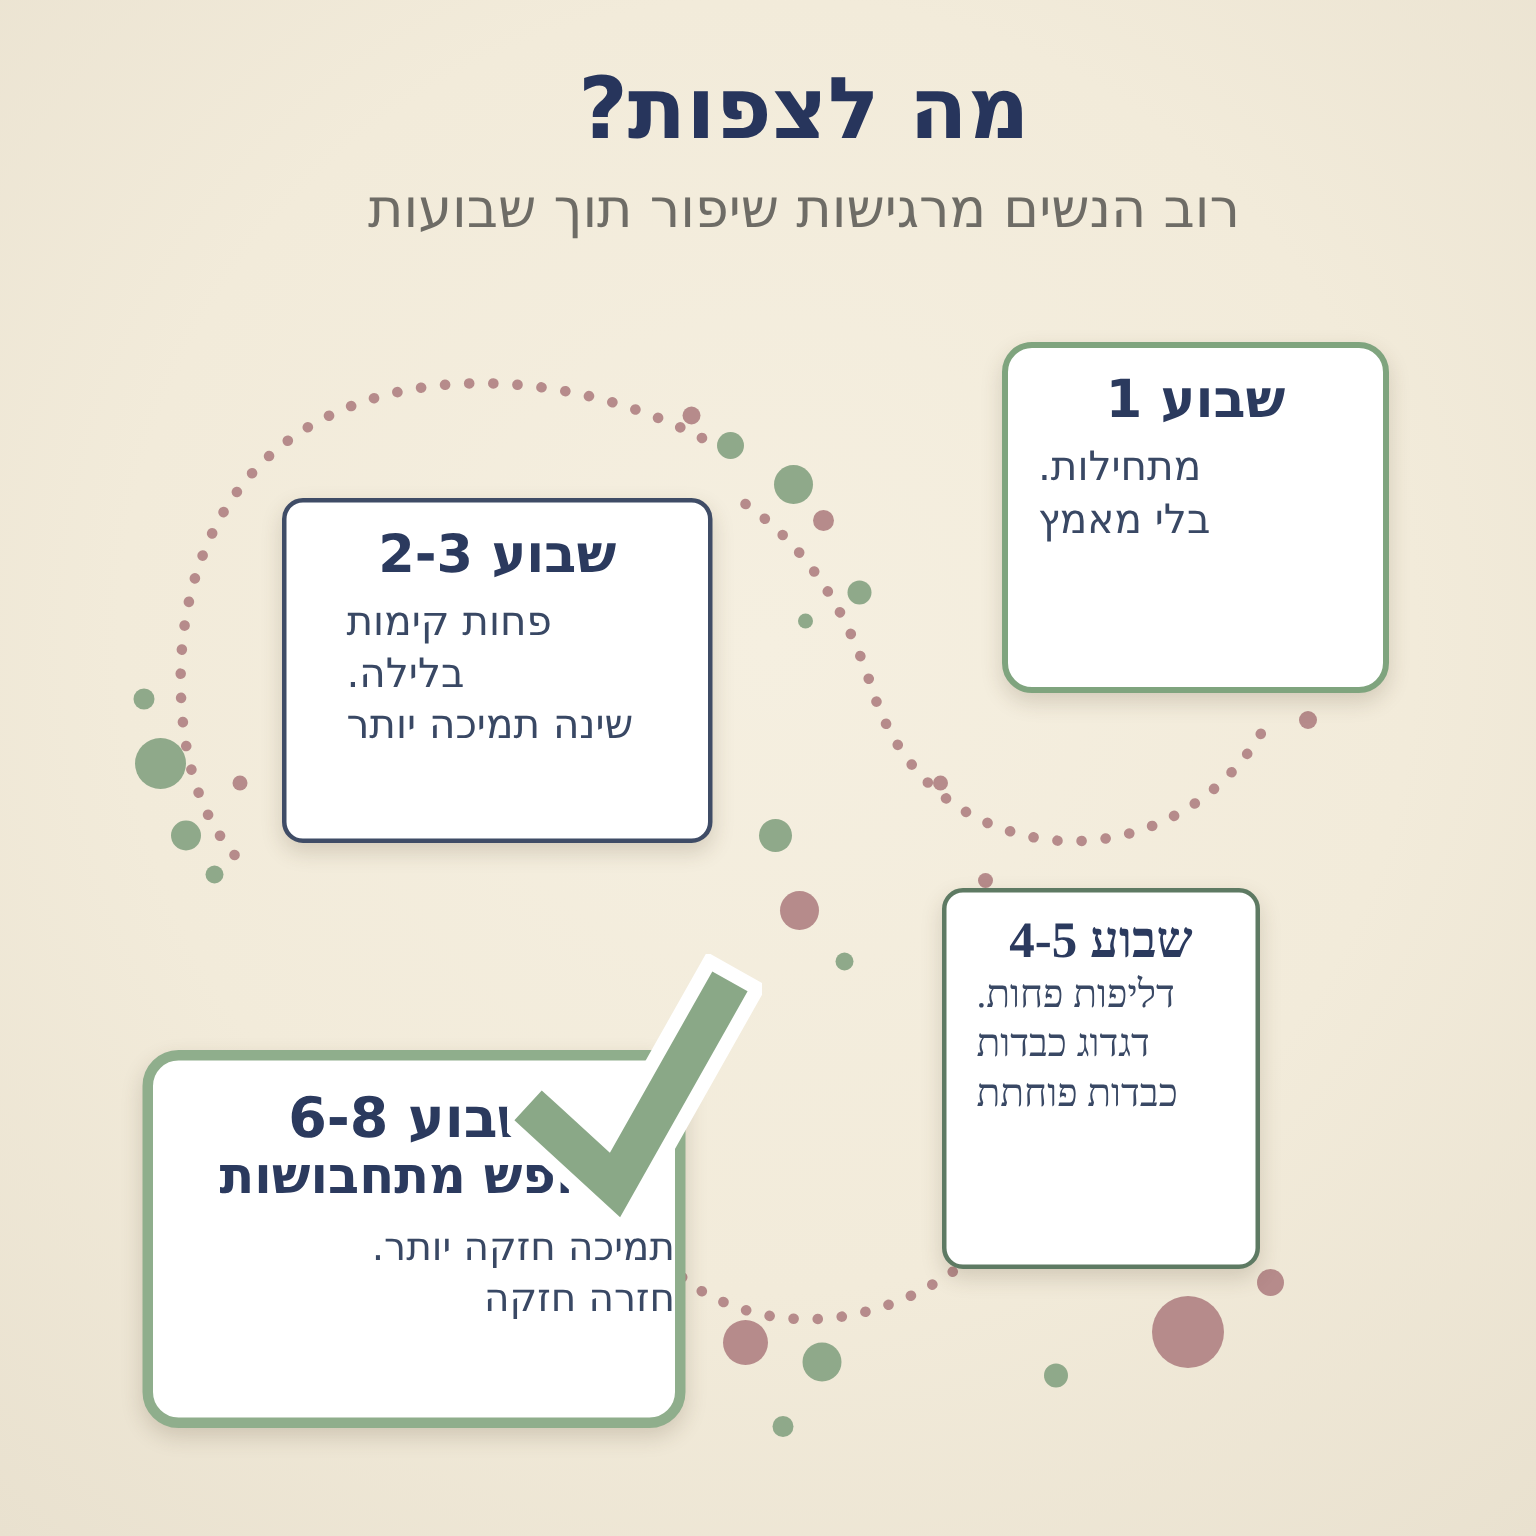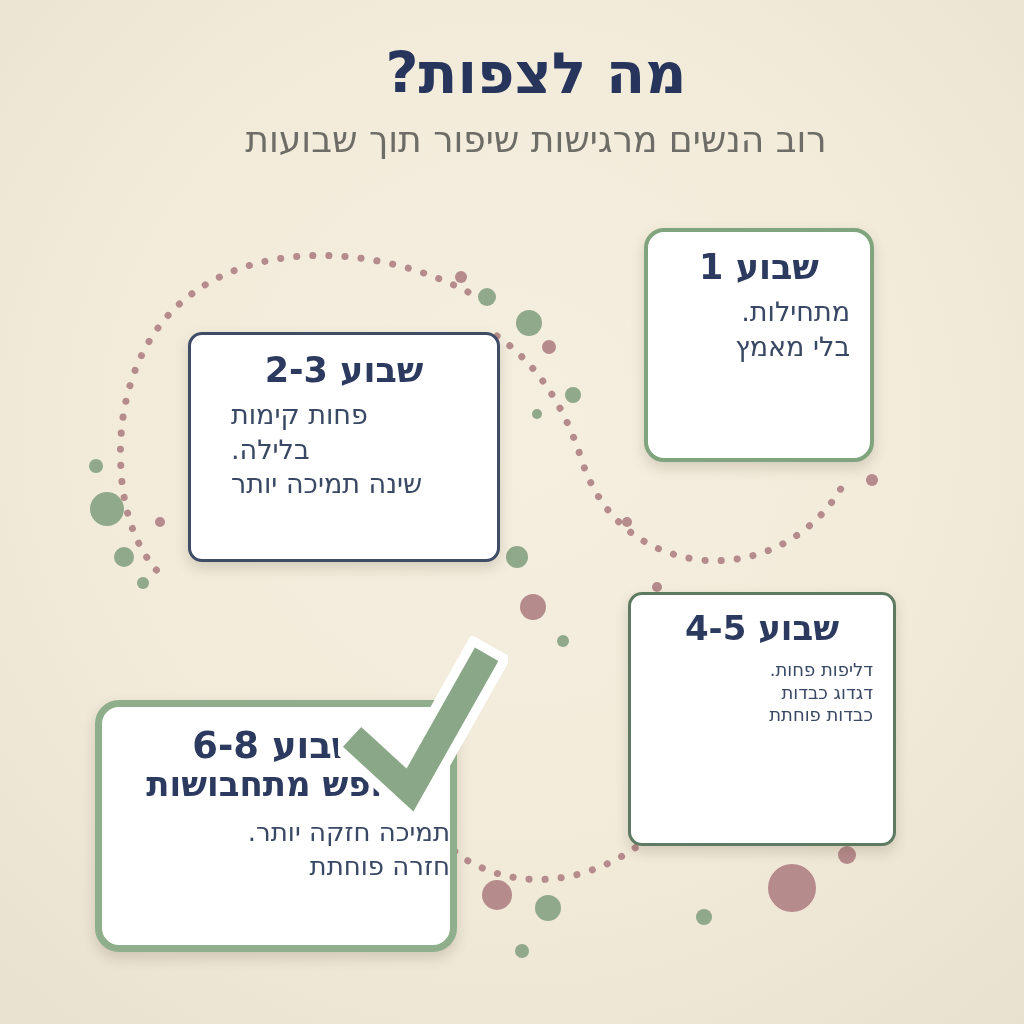--- a/index.html
+++ b/index.html
@@ -30,31 +30,31 @@
     box-shadow:0 6px 14px rgba(70,58,35,.18);
     box-sizing:border-box;
   }
   .card-title{
     font-weight:bold;color:#2b3a5e;text-align:center;
     line-height:1.12;
   }
   .card-body{color:#394864;}
   .card-body div{white-space:nowrap;}
 
-  .card-week-1{left:644px;top:228px;width:230px;height:234px;border:4px solid #7fa47e;border-radius:20px;}
+  .card-week-1{left:668px;top:228px;width:258px;height:234px;border:4px solid #7fa47e;border-radius:20px;}
   .card-week-1 .card-title{margin-top:16px;font-size:35px;}
-  .card-week-1 .card-body{margin-top:8px;padding:0 20px;font-size:27px;line-height:1.28;text-align:right;}
+  .card-week-1 .card-body{margin-top:8px;padding:0 20px;font-size:27px;line-height:1.28;text-align:left;}
 
-  .card-week-2-3{left:188px;top:332px;width:312px;height:230px;border:3px solid #3f4c66;border-radius:14px;}
+  .card-week-2-3{left:188px;top:332px;width:287px;height:230px;border:3px solid #3f4c66;border-radius:14px;}
   .card-week-2-3 .card-title{margin-top:16px;font-size:35px;}
   .card-week-2-3 .card-body{margin-top:8px;padding:0 40px;font-size:27px;line-height:1.28;text-align:left;}
 
-  .card-week-4-5{left:628px;top:592px;width:268px;height:254px;border:3px solid #5e7a63;border-radius:14px;}
+  .card-week-4-5{left:628px;top:592px;width:212px;height:254px;border:3px solid #5e7a63;border-radius:14px;font-family:Liberation Serif, serif;}
   .card-week-4-5 .card-title{margin-top:14px;font-size:34px;}
-  .card-week-4-5 .card-body{margin-top:12px;padding:0 20px;font-size:18px;line-height:1.26;text-align:right;}
+  .card-week-4-5 .card-body{margin-top:0;padding:0 20px;font-size:26px;line-height:1.26;text-align:left;}
 
   .card-week-6-8{left:95px;top:700px;width:362px;height:252px;border:7px solid #8fae8c;border-radius:24px;}
   .card-week-6-8 .card-title{margin-top:18px;font-size:37px;}
   .card-week-6-8 .card-title2{font-weight:bold;color:#2b3a5e;text-align:center;font-size:34px;line-height:1.1;}
   .card-week-6-8 .card-body{margin-top:12px;font-size:26px;line-height:1.3;text-align:right;}
 
   .checkmark{position:absolute;left:338px;top:636px;z-index:3;}
 </style>
 </head>
 <body>
@@ -125,21 +125,21 @@
       <div>דגדוג כבדות</div>
       <div>כבדות פוחתת</div>
     </div>
   </div>
 
   <div class="card card-week-6-8">
     <div class="card-title">שבוע 6-8</div>
     <div class="card-title2">חופש מתחבושות</div>
     <div class="card-body">
       <div>תמיכה חזקה יותר.</div>
-      <div>חזרה פוחתת</div>
+      <div>חזרה חזקה</div>
     </div>
   </div>
 
   <svg class="checkmark" width="170" height="180" viewBox="0 0 170 180" aria-hidden="true">
     <path d="M 24 110 L 72 154 L 142 30" fill="none" stroke="#ffffff" stroke-width="46" stroke-linecap="square" stroke-linejoin="miter"></path>
     <path d="M 24 110 L 72 154 L 142 30" fill="none" stroke="#8aa887" stroke-width="27" stroke-linecap="square" stroke-linejoin="miter"></path>
   </svg>
 
 </div>
 

